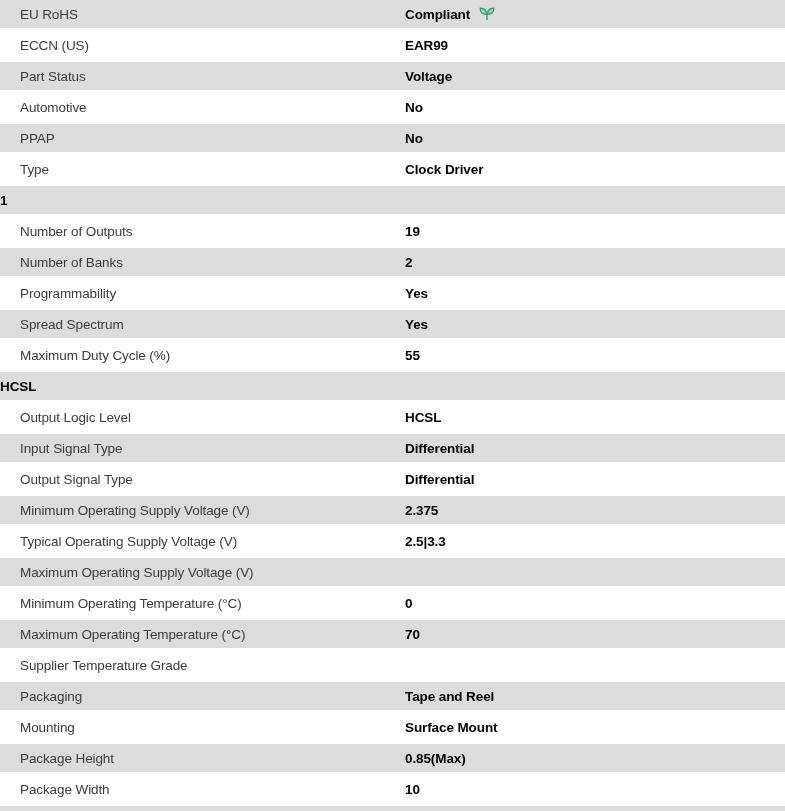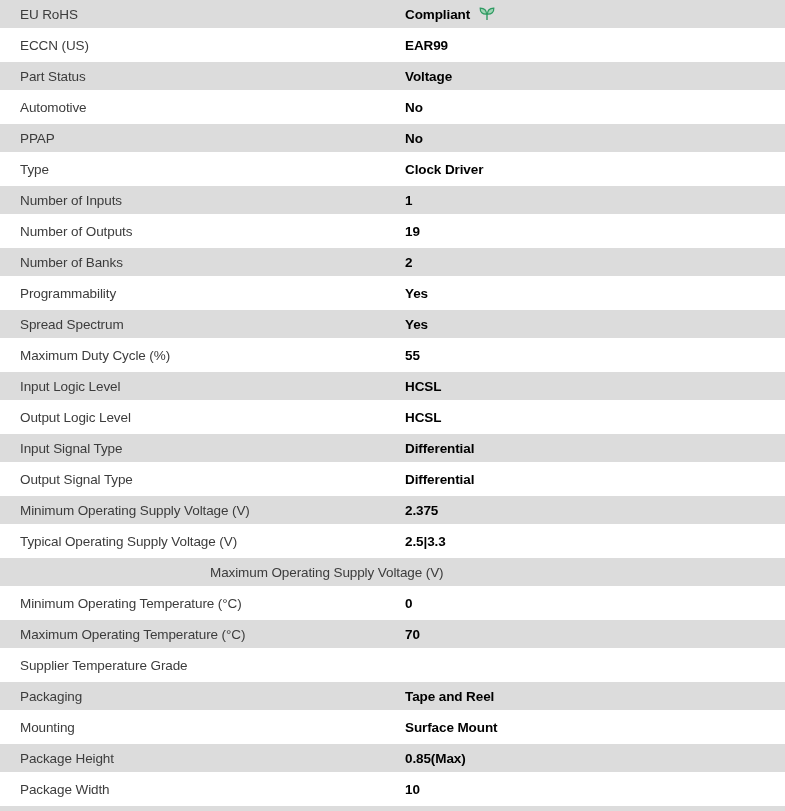--- a/index.html
+++ b/index.html
@@ -20,21 +20,20 @@
   .row {
     display: flex;
     align-items: center;
     height: 31px;
     box-sizing: border-box;
     border-bottom: 3px solid #ffffff;
     background: #ffffff;
   }
   .row.alt {
     background: #dcdcdc;
-    justify-content: center;
   }
   .cell {
     display: flex;
     align-items: center;
     font-size: 13.5px;
     letter-spacing: -0.1px;
     white-space: nowrap;
   }
   .cell.label {
     flex: 0 0 405px;
@@ -101,21 +100,20 @@
           <span>No</span>
         </div>
       </div>
       <div class="row">
         <div class="cell label">Type</div>
         <div class="cell value">
           <span>Clock Driver</span>
         </div>
       </div>
       <div class="row alt">
-        <div class="cell label">Number of Inputs</div>
         <div class="cell value">
           <span>1</span>
         </div>
       </div>
       <div class="row">
         <div class="cell label">Number of Outputs</div>
         <div class="cell value">
           <span>19</span>
         </div>
       </div>
@@ -137,21 +135,20 @@
           <span>Yes</span>
         </div>
       </div>
       <div class="row">
         <div class="cell label">Maximum Duty Cycle (%)</div>
         <div class="cell value">
           <span>55</span>
         </div>
       </div>
       <div class="row alt">
-        <div class="cell label">Input Logic Level</div>
         <div class="cell value">
           <span>HCSL</span>
         </div>
       </div>
       <div class="row">
         <div class="cell label">Output Logic Level</div>
         <div class="cell value">
           <span>HCSL</span>
         </div>
       </div>

